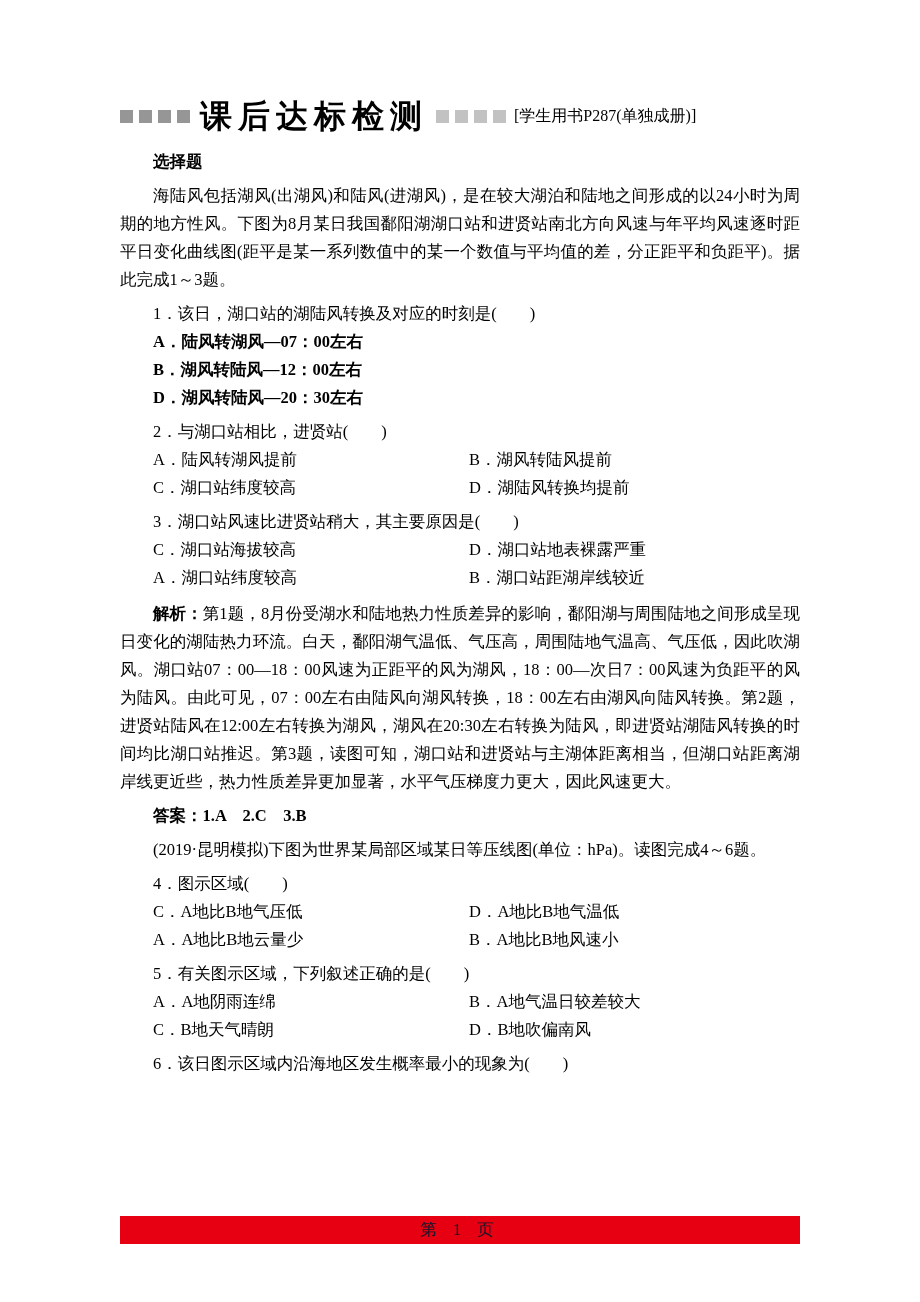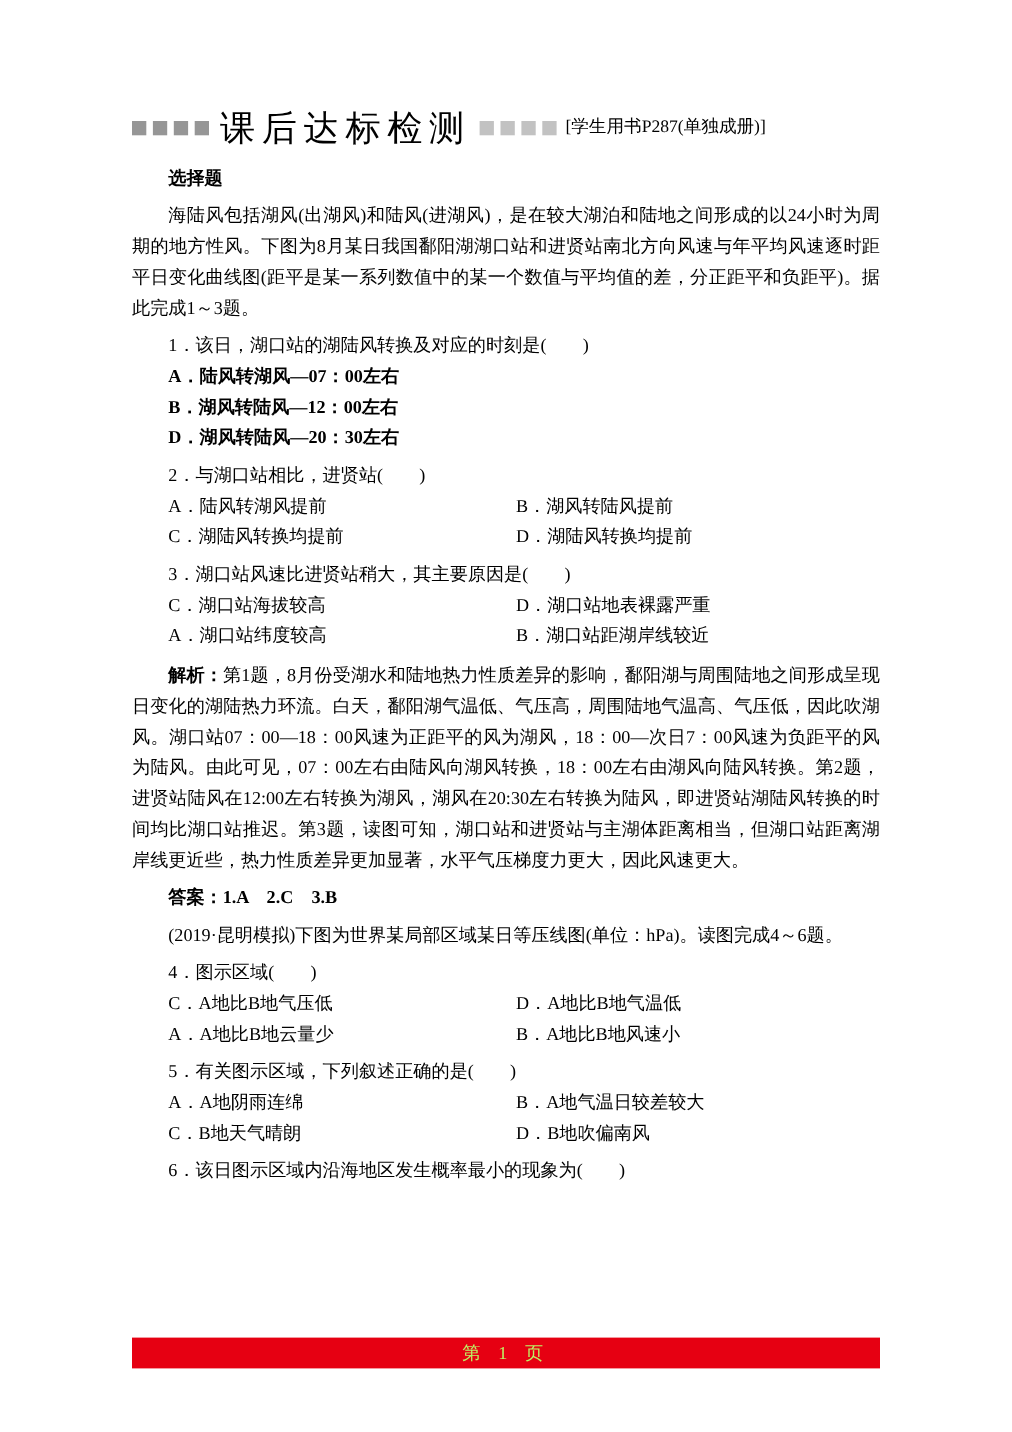--- a/index.html
+++ b/index.html
@@ -22,21 +22,21 @@
   .sq-group { display:flex; align-items:center; }
   .sq {
     width:13px; height:13px;
     display:inline-block;
     margin-right:6px;
     background:var(--squares-left,#969696);
   }
   .sq-group.right .sq { background:var(--squares-right,#c2c2c2); }
   .title {
     font-size:32px;
-    font-weight:normal;
+    font-weight:bold;
     letter-spacing:6px;
     line-height:40px;
     margin:0 8px 0 4px;
     white-space:nowrap;
   }
   .ref { font-size:16px; white-space:nowrap; margin-left:2px; }
   .section-label { font-weight:bold; text-indent:2em; margin-top:12px; }
   .para { text-indent:2em; text-align:justify; margin-top:6px; }
   .stem { padding-left:2em; margin-top:6px; }
   .opt  { padding-left:2em;font-weight:bold; }
@@ -48,21 +48,21 @@
   .ans { font-weight:bold; padding-left:2em; margin-top:6px; }
   .footer-bar {
     position:absolute;
     left:120px; right:120px;
     bottom:58px;
     height:28px;
     background:var(--footer-bar,#e60012);
     text-align:center;
     line-height:28px;
     font-size:16.5px;
-    color:#bef264;
+    color:#0f172a;
     letter-spacing:6px;
   }
 </style>
 </head>
 <body>
 
 <div class="content">
 
   <div class="hdr">
     <span class="sq-group left">
@@ -92,21 +92,21 @@
     <p class="opt">D．湖风转陆风—20：30左右</p>
   </div>
 
   <div>
     <p class="stem">2．与湖口站相比，进贤站(　　)</p>
     <div class="opt-row">
       <span class="c1">A．陆风转湖风提前</span>
       <span class="c2">B．湖风转陆风提前</span>
     </div>
     <div class="opt-row">
-      <span class="c1">C．湖陆风转换均提前</span>
+      <span class="c1">C．湖口站纬度较高</span>
       <span class="c2">D．湖陆风转换均提前</span>
     </div>
   </div>
 
   <div>
     <p class="stem">3．湖口站风速比进贤站稍大，其主要原因是(　　)</p>
     <div class="opt-row">
       <span class="c1">C．湖口站海拔较高</span>
       <span class="c2">D．湖口站地表裸露严重</span>
     </div>

